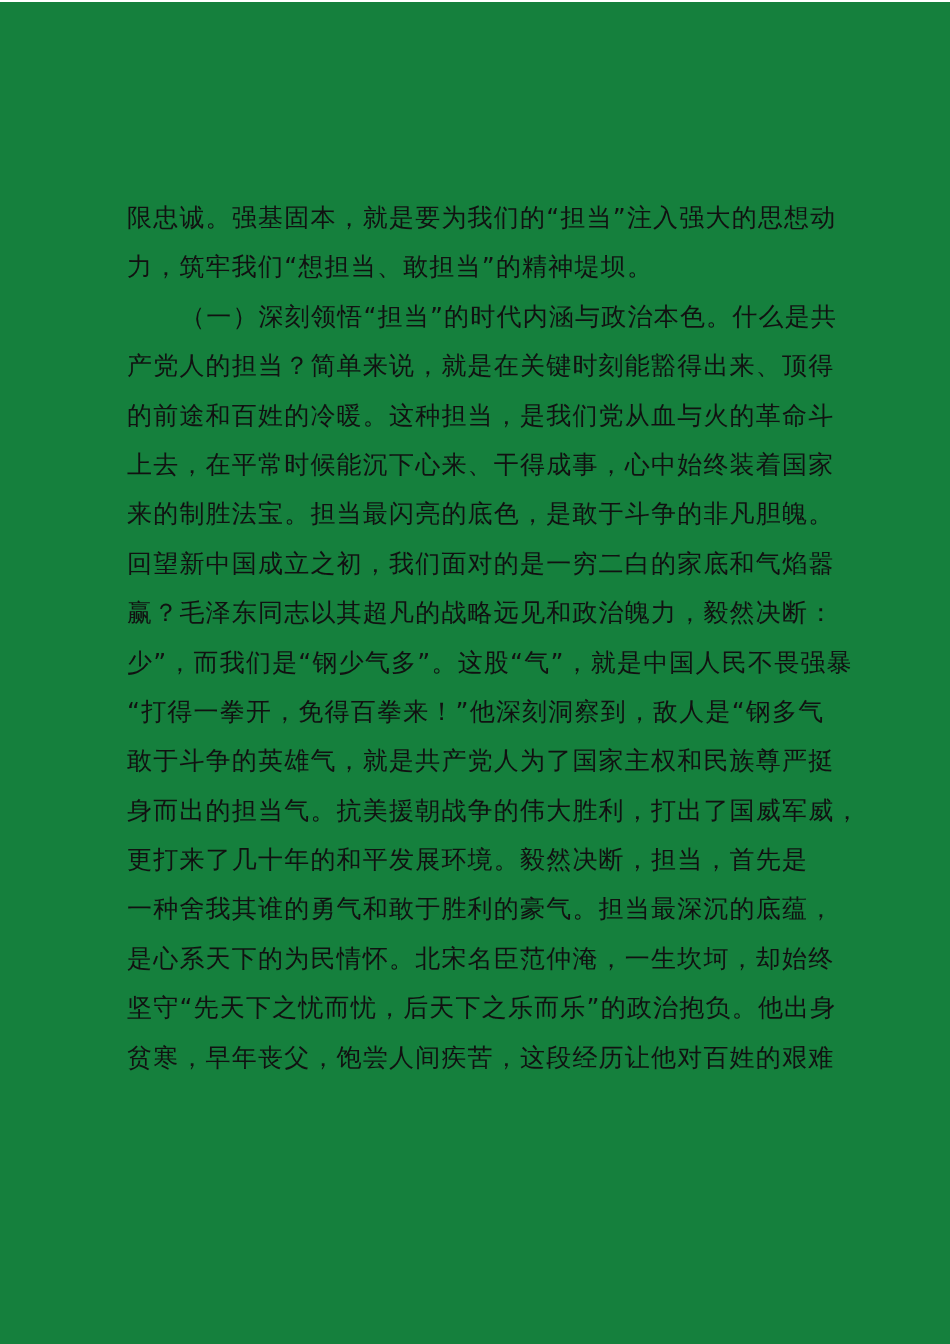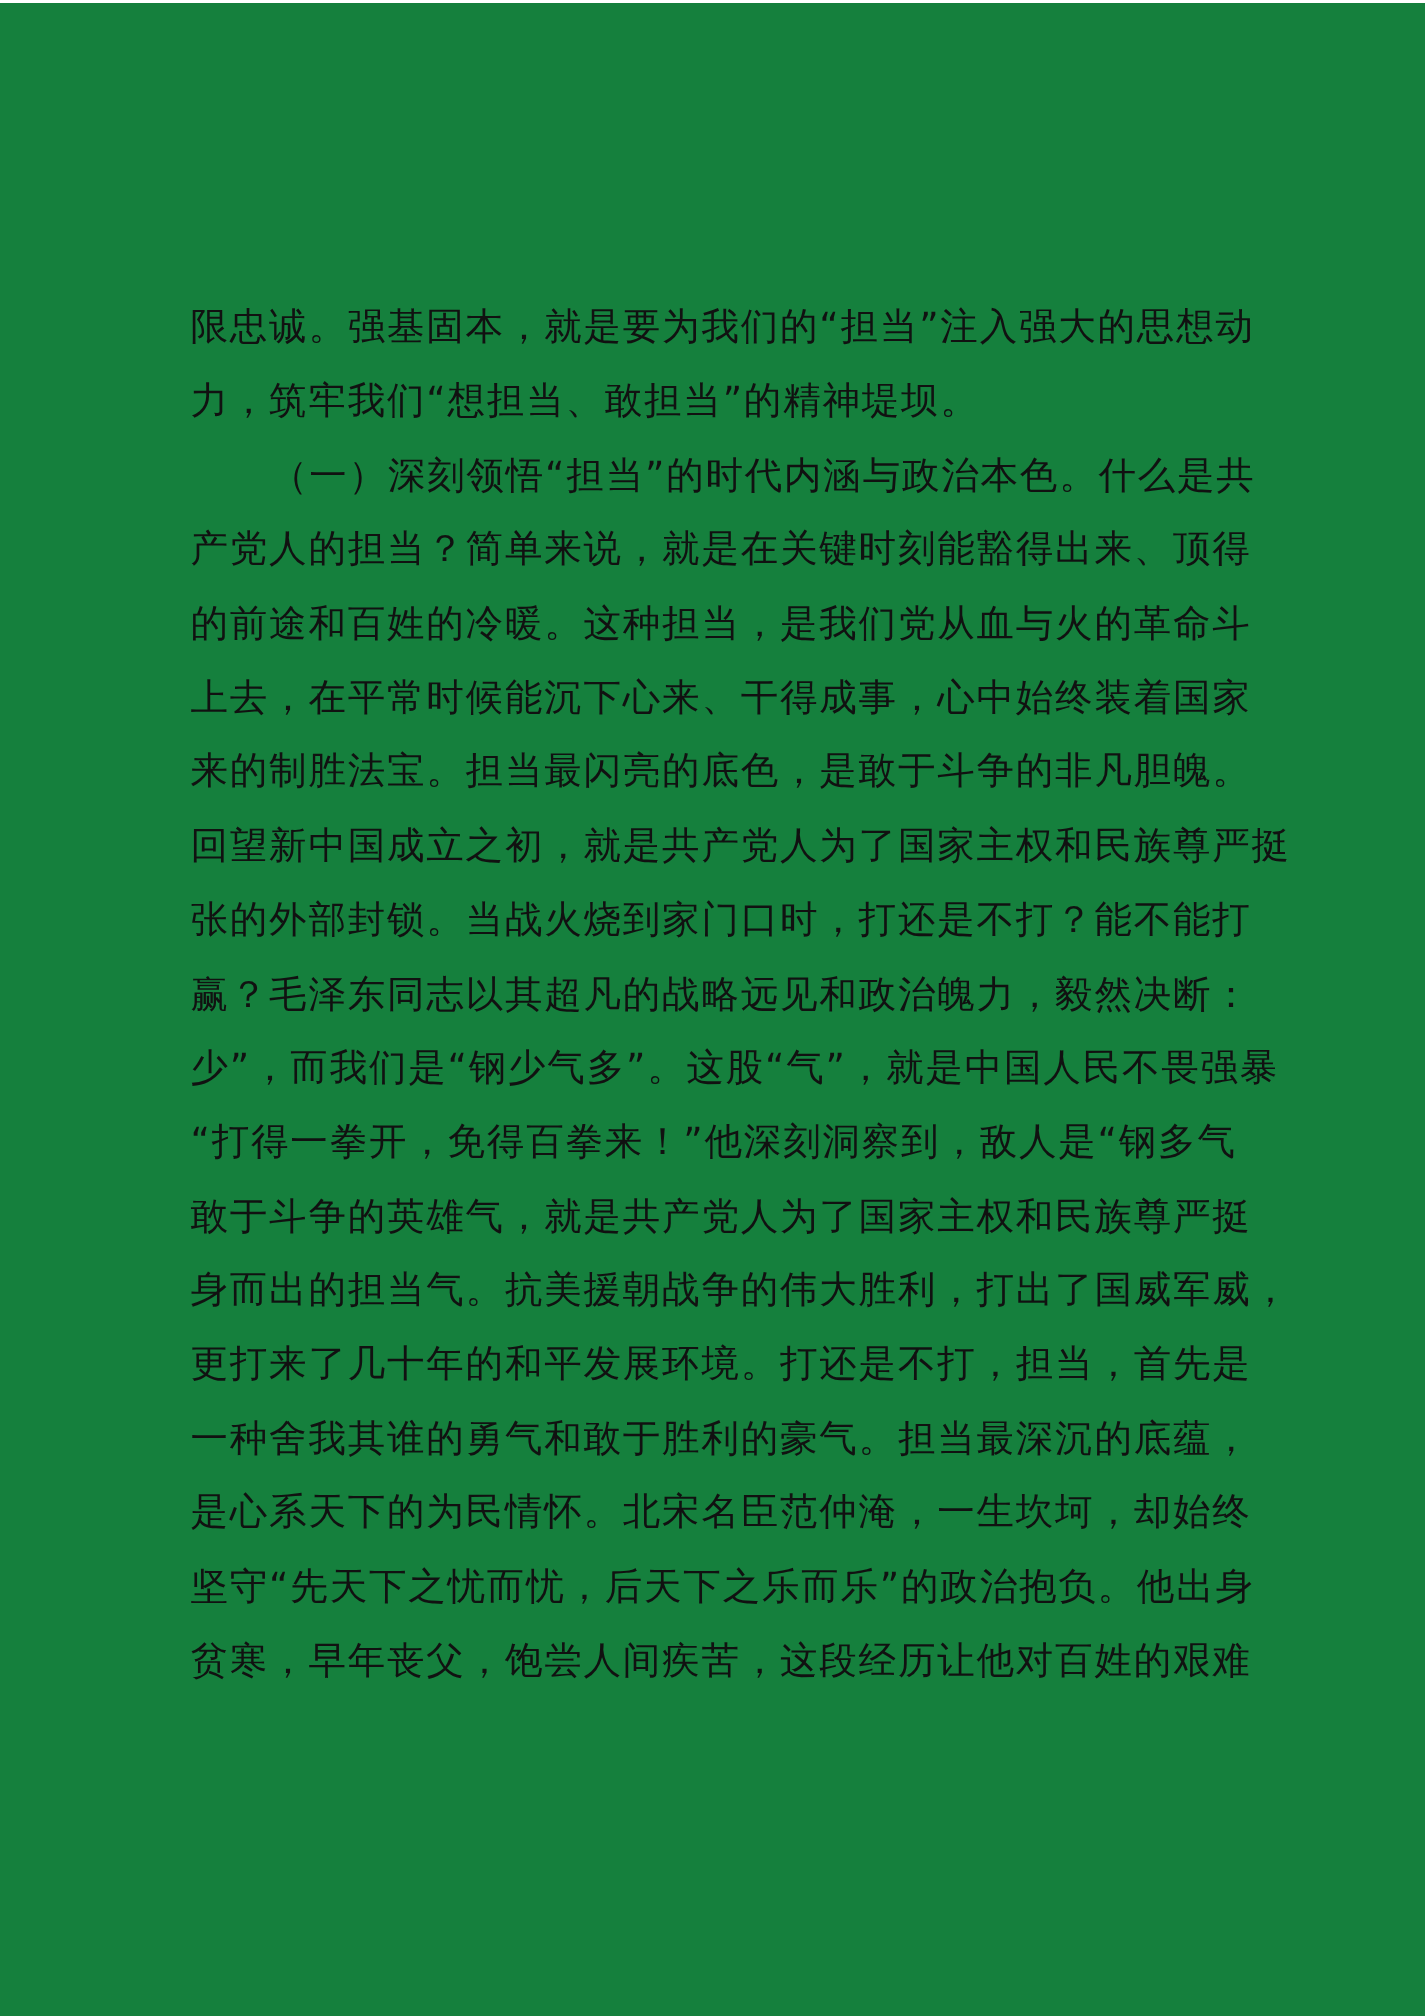--- a/index.html
+++ b/index.html
@@ -31,26 +31,25 @@
 
 <div class="page">
   <div class="text-block">
     <span class="line">限忠诚。强基固本，就是要为我们的“担当”注入强大的思想动</span>
     <span class="line">力，筑牢我们“想担当、敢担当”的精神堤坝。</span>
     <span class="line indent">（一）深刻领悟“担当”的时代内涵与政治本色。什么是共</span>
     <span class="line">产党人的担当？简单来说，就是在关键时刻能豁得出来、顶得</span>
     <span class="line">的前途和百姓的冷暖。这种担当，是我们党从血与火的革命斗</span>
     <span class="line">上去，在平常时候能沉下心来、干得成事，心中始终装着国家</span>
     <span class="line">来的制胜法宝。担当最闪亮的底色，是敢于斗争的非凡胆魄。</span>
-    <span class="line">回望新中国成立之初，就是共产党人为了国家主权和民族尊严挺</span>
-    <span class="line">张的外部封锁。当战火烧到家门口时，打还是不打？能不能打</span>
+    <span class="line">回望新中国成立之初，我们面对的是一穷二白的家底和气焰嚣</span>
     <span class="line">赢？毛泽东同志以其超凡的战略远见和政治魄力，毅然决断：</span>
     <span class="line">少”，而我们是“钢少气多”。这股“气”，就是中国人民不畏强暴</span>
     <span class="line">“打得一拳开，免得百拳来！”他深刻洞察到，敌人是“钢多气</span>
     <span class="line">敢于斗争的英雄气，就是共产党人为了国家主权和民族尊严挺</span>
     <span class="line">身而出的担当气。抗美援朝战争的伟大胜利，打出了国威军威，</span>
-    <span class="line">更打来了几十年的和平发展环境。打还是不打，担当，首先是</span>
+    <span class="line">更打来了几十年的和平发展环境。毅然决断，担当，首先是</span>
     <span class="line">一种舍我其谁的勇气和敢于胜利的豪气。担当最深沉的底蕴，</span>
     <span class="line">是心系天下的为民情怀。北宋名臣范仲淹，一生坎坷，却始终</span>
     <span class="line">坚守“先天下之忧而忧，后天下之乐而乐”的政治抱负。他出身</span>
     <span class="line">贫寒，早年丧父，饱尝人间疾苦，这段经历让他对百姓的艰难</span>
   </div>
 </div>
 
 </body></html>

